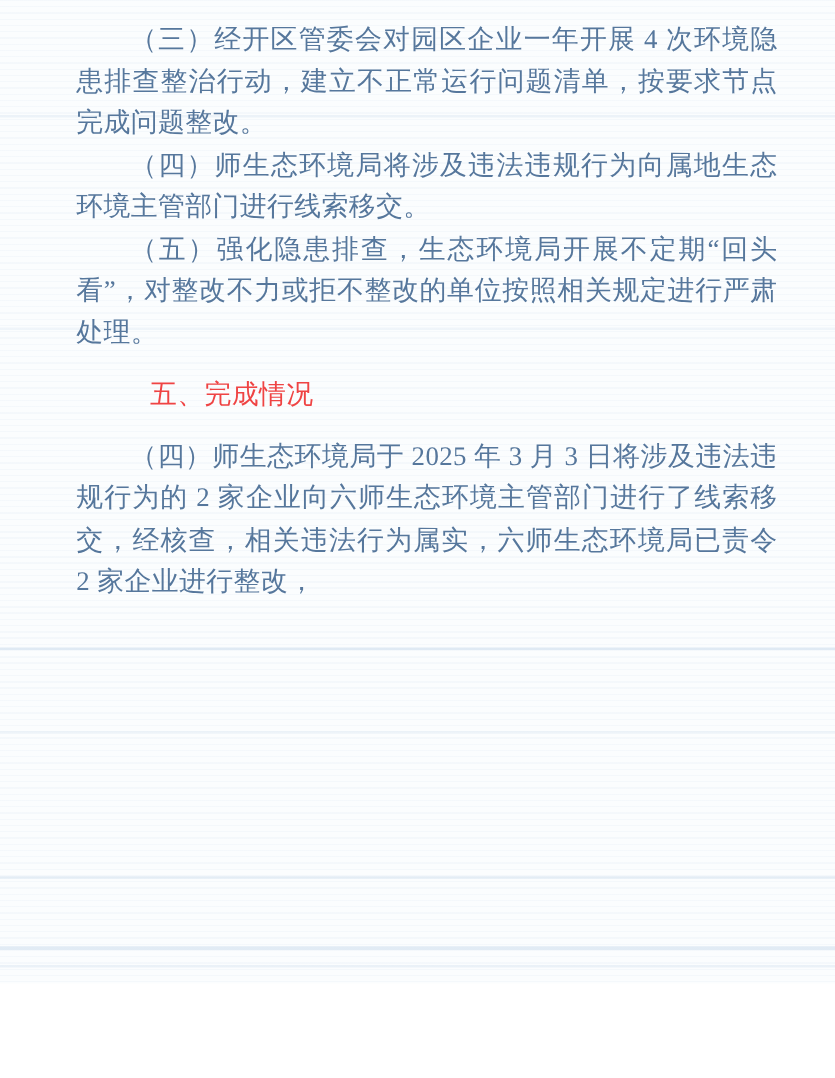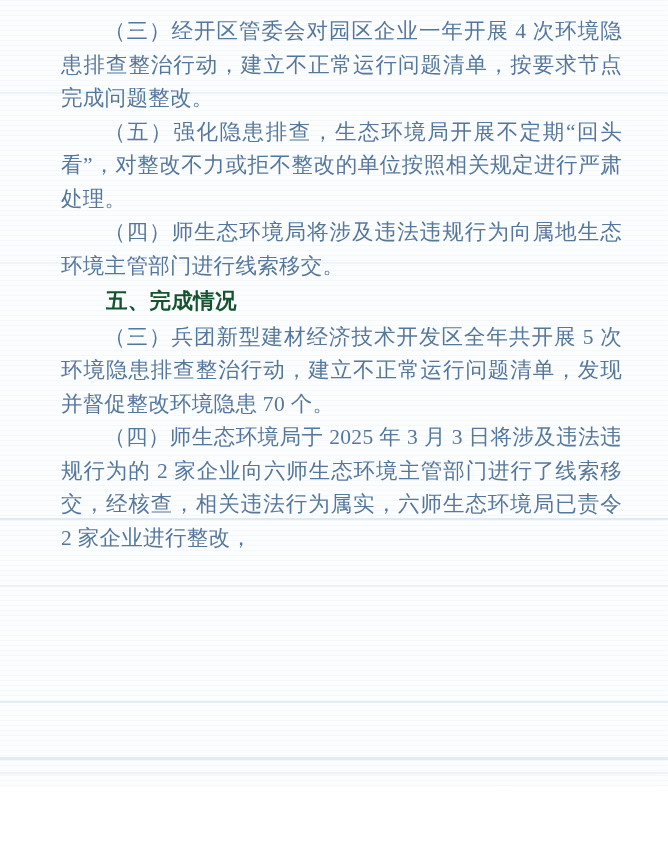--- a/index.html
+++ b/index.html
@@ -64,27 +64,27 @@
     font-size: 21.5px;
     line-height: 33.5px;
     text-align: justify;
     letter-spacing: 0.3px;
   }
   .para {
     margin: 0;
     text-indent: 2em;
   }
   .heading {
-    margin: 2px;
+    margin: 16px;
     text-indent: 2em;
     font-family: "Liberation Sans", "DejaVu Sans", sans-serif;
-    font-weight: 700;
+    font-weight: 400;
     font-size: 21.5px;
     line-height: 33.5px;
-    color: #14532d;
+    color: #ef4444;
     text-align: left;
   }
   .page-footer {
     position: absolute;
     left: 0;
     right: 0;
     top: 823px;
     text-align: center;
     color: #64809f;
     font-size: 19px;
@@ -95,22 +95,21 @@
 </style>
 </head>
 <body>
 
 <div class="page">
 
   <div class="scan-artifacts"></div>
 
   <main class="doc-body">
     <p class="para">（三）经开区管委会对园区企业一年开展 4 次环境隐患排查整治行动，建立不正常运行问题清单，按要求节点完成问题整改。</p>
+    <p class="para">（四）师生态环境局将涉及违法违规行为向属地生态环境主管部门进行线索移交。</p>
     <p class="para">（五）强化隐患排查，生态环境局开展不定期“回头看”，对整改不力或拒不整改的单位按照相关规定进行严肃处理。</p>
-    <p class="para">（四）师生态环境局将涉及违法违规行为向属地生态环境主管部门进行线索移交。</p>
     <h2 class="heading">五、完成情况</h2>
-    <p class="para">（三）兵团新型建材经济技术开发区全年共开展 5 次环境隐患排查整治行动，建立不正常运行问题清单，发现并督促整改环境隐患 70 个。</p>
     <p class="para">（四）师生态环境局于 2025 年 3 月 3 日将涉及违法违规行为的 2 家企业向六师生态环境主管部门进行了线索移交，经核查，相关违法行为属实，六师生态环境局已责令 2 家企业进行整改，</p>
   </main>
 
   <footer class="page-footer">- 2 -</footer>
 
 </div>
 
 </body></html>

